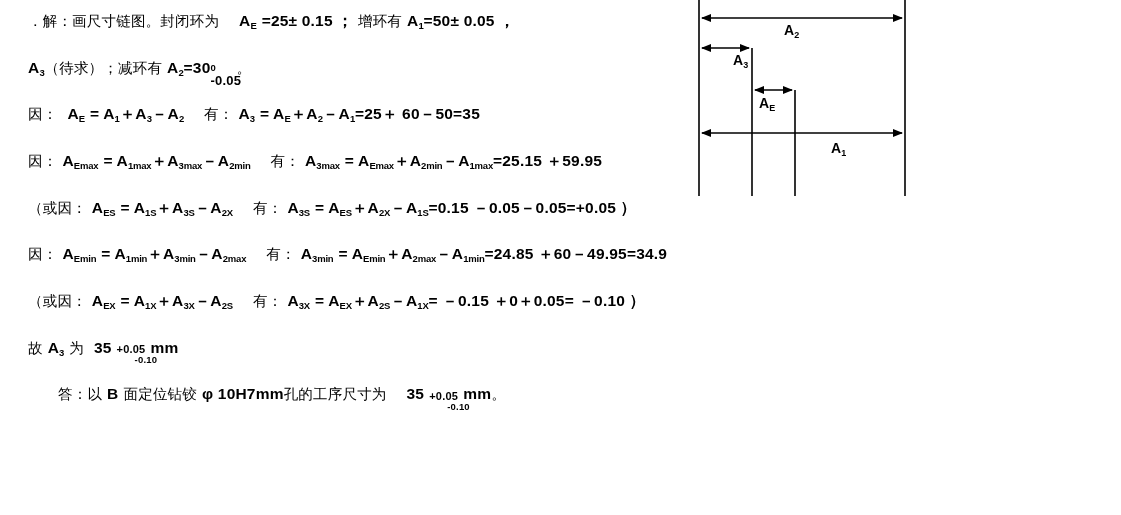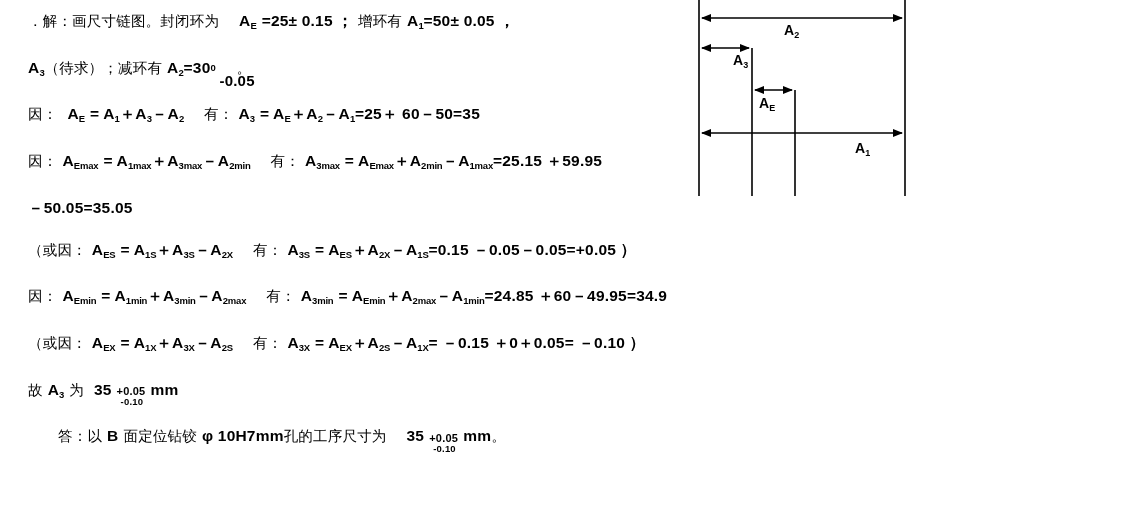--- a/index.html
+++ b/index.html
@@ -66,44 +66,44 @@
   }
   .tolstack .up {
     position: absolute;
     left: 0;
     top: -9px;
     font-size: 11px;
     white-space: nowrap;
   }
   .tolstack .lo {
     position: absolute;
-    left: 4px;
+    left: 18px;
     top: 2px;
     font-size: 9.5px;
     white-space: nowrap;
   }
   .tolsingle {
     display: inline-block;
     position: relative;
     width: 26px;
     height: 1em;
     font-family: "Liberation Sans", sans-serif;
     font-weight: bold;
   }
   .tolsingle .up {
     position: absolute;
     left: 0;
     top: -10px;
     font-size: 9.5px;
   }
   .tolsingle .lo {
     position: absolute;
-    left: 9px;
+    left: 0;
     top: 3px;
-    font-size: 15px;
+    font-size: 13px;
   }
   .sp { display: inline-block; width: 10px; }
   .sp-s { display: inline-block; width: 5px; }
   .sp-l { display: inline-block; width: 20px; }
 
   
   #diagram {
     position: absolute;
     left: 696px;
     top: 0px;
@@ -135,23 +135,20 @@
     </div>
 
     <div class="line">
       <span class="cn">因：</span><span class="sp"></span><span class="var"><i>A</i><sub>E</sub></span><span class="sp-s"></span><span class="var"><i>= A</i><sub>1</sub></span><span class="var"><i>＋A</i><sub>3</sub></span><span class="var"><i>－A</i><sub>2</sub></span><span class="sp-l"></span><span class="cn">有：</span><span class="sp-s"></span><span class="var"><i>A</i><sub>3</sub></span><span class="sp-s"></span><span class="var"><i>= A</i><sub>E</sub></span><span class="var"><i>＋A</i><sub>2</sub></span><span class="var"><i>－A</i><sub>1</sub></span><span class="num">=25＋ 60－50=35</span>
     </div>
 
     <div class="line">
       <span class="cn">因：</span><span class="sp-s"></span><span class="var"><i>A</i><sub>Emax</sub></span><span class="sp-s"></span><span class="var"><i>= A</i><sub>1max</sub></span><span class="var"><i>＋A</i><sub>3max</sub></span><span class="var"><i>－A</i><sub>2min</sub></span><span class="sp-l"></span><span class="cn">有：</span><span class="sp-s"></span><span class="var"><i>A</i><sub>3max</sub></span><span class="sp-s"></span><span class="var"><i>= A</i><sub>Emax</sub></span><span class="var"><i>＋A</i><sub>2min</sub></span><span class="var"><i>－A</i><sub>1max</sub></span><span class="num">=25.15 ＋59.95</span>
     </div>
 
-    <div class="line">
-      <span class="num">－50.05=35.05</span>
-    </div>
 
     <div class="line">
       <span class="cn">（或因：</span><span class="sp-s"></span><span class="var"><i>A</i><sub>ES</sub></span><span class="sp-s"></span><span class="var"><i>= A</i><sub>1S</sub></span><span class="var"><i>＋A</i><sub>3S</sub></span><span class="var"><i>－A</i><sub>2X</sub></span><span class="sp-l"></span><span class="cn">有：</span><span class="sp-s"></span><span class="var"><i>A</i><sub>3S</sub></span><span class="sp-s"></span><span class="var"><i>= A</i><sub>ES</sub></span><span class="var"><i>＋A</i><sub>2X</sub></span><span class="var"><i>－A</i><sub>1S</sub></span><span class="num">=0.15 －0.05－0.05=+0.05 ）</span>
     </div>
 
     <div class="line">
       <span class="cn">因：</span><span class="sp-s"></span><span class="var"><i>A</i><sub>Emin</sub></span><span class="sp-s"></span><span class="var"><i>= A</i><sub>1min</sub></span><span class="var"><i>＋A</i><sub>3min</sub></span><span class="var"><i>－A</i><sub>2max</sub></span><span class="sp-l"></span><span class="cn">有：</span><span class="sp-s"></span><span class="var"><i>A</i><sub>3min</sub></span><span class="sp-s"></span><span class="var"><i>= A</i><sub>Emin</sub></span><span class="var"><i>＋A</i><sub>2max</sub></span><span class="var"><i>－A</i><sub>1min</sub></span><span class="num">=24.85 ＋60－49.95=34.9</span>
     </div>
 
     <div class="line">
@@ -189,16 +186,16 @@
       <line x1="6" y1="48" x2="53" y2="48" stroke="#000" stroke-width="1.4" marker-start="url(#arr-l)" marker-end="url(#arr-r)"></line>
 
       <line x1="59" y1="90" x2="96" y2="90" stroke="#000" stroke-width="1.4" marker-start="url(#arr-l)" marker-end="url(#arr-r)"></line>
 
       <line x1="6" y1="133" x2="206" y2="133" stroke="#000" stroke-width="1.4" marker-start="url(#arr-l)" marker-end="url(#arr-r)"></line>
     </svg>
 
     <span class="dimlabel" style="left:88px; top:22px;"><span>A</span><sub>2</sub></span>
     <span class="dimlabel" style="left:37px; top:52px;"><span>A</span><sub>3</sub></span>
     <span class="dimlabel" style="left:63px; top:95px;"><span>A</span><sub>E</sub></span>
-    <span class="dimlabel" style="left:135px; top:140px;margin-left:24px;"><span>A</span><sub>1</sub></span>
+    <span class="dimlabel" style="left:135px; top:140px;"><span>A</span><sub>1</sub></span>
   </div>
 
 </div>
 
 </body></html>

